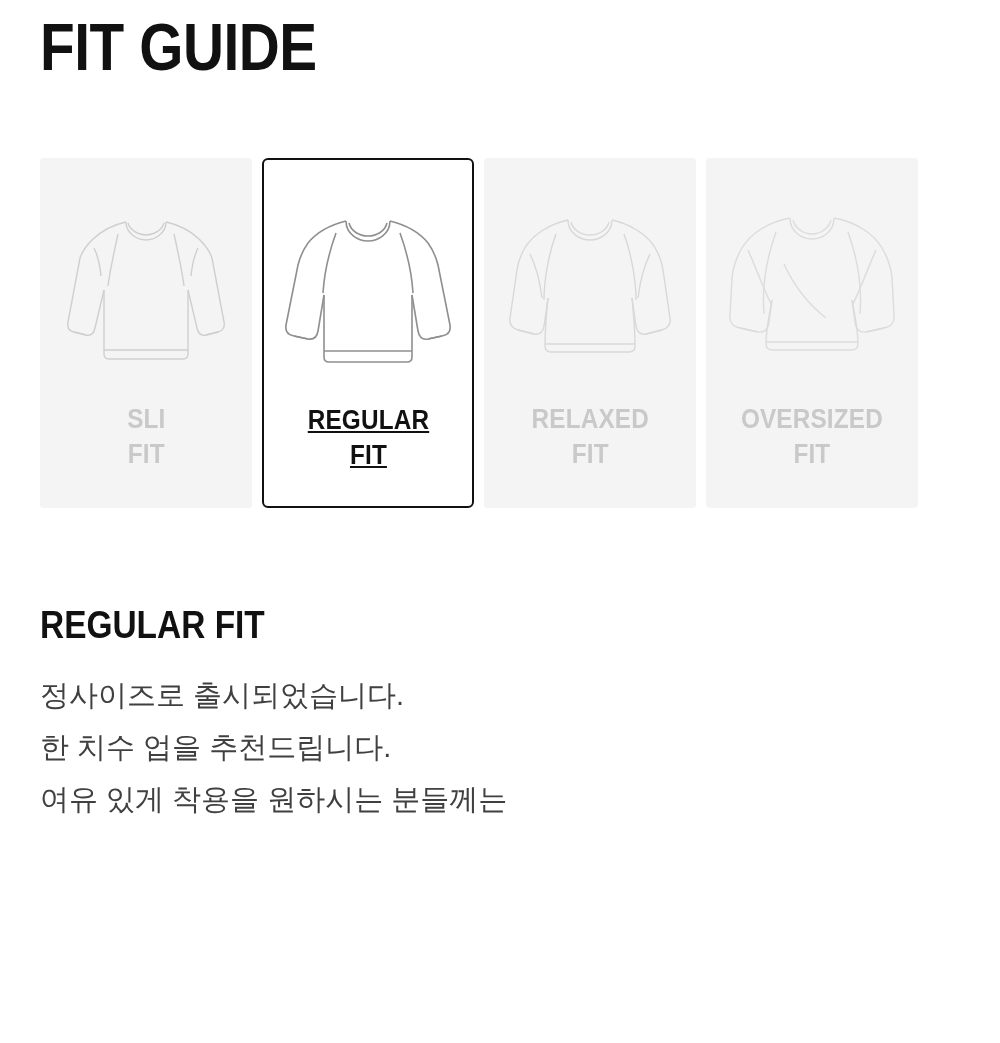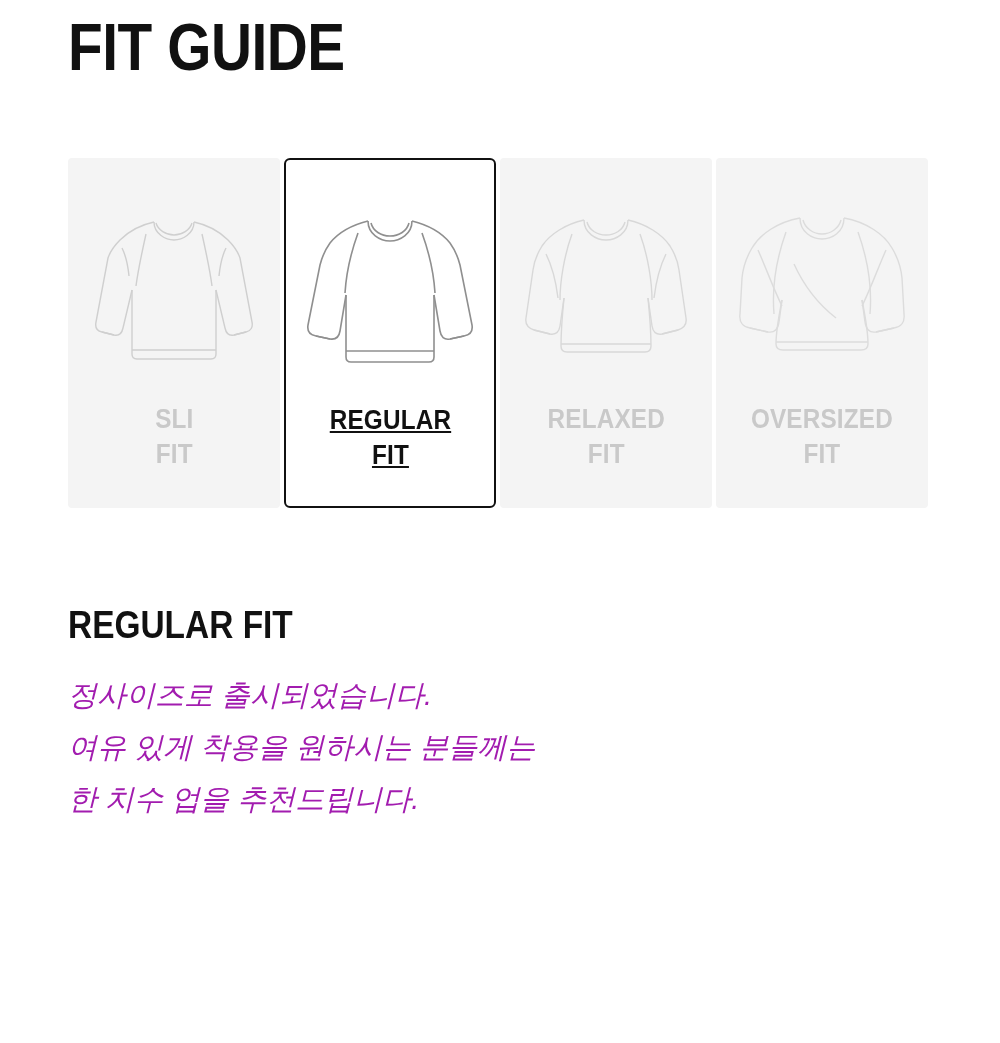--- a/index.html
+++ b/index.html
@@ -14,39 +14,39 @@
     color: #111111;
     position: relative;
     overflow: hidden;
   }
 
   .page {
     position: relative;
     width: 1000px;
     height: 1043px;
     box-sizing: border-box;
-    padding: 0 68px;
+    padding: 0 40px;
   }
 
   .page-title {
     font-family: "Liberation Sans Narrow", "Liberation Sans", sans-serif;
     font-size: 66px;
     font-weight: 700;
     letter-spacing: -0.5px;
     line-height: 1;
     color: #111111;
     margin: 0;
     padding-top: 14px;
     transform: scaleX(0.86);
     transform-origin: left center;
   }
 
   .fit-row {
     display: flex;
-    gap: 4px;
+    gap: 10px;
     margin-top: 78px;
   }
 
   .fit-card {
     width: 212px;
     height: 350px;
     box-sizing: border-box;
     background: #f4f4f4;
     border: 1px solid transparent;
     border-radius: 4px;
@@ -105,23 +105,22 @@
     letter-spacing: 0px;
     color: #111111;
     transform: scaleX(0.88);
     transform-origin: left center;
   }
 
   .desc {
     margin-top: 26px;
     font-size: 29px;
     line-height: 1.58;
-    color: #a21caf;
+    color: #404040;
     font-weight: 400;
-    font-style: italic;
   }
   .desc p {
     margin: 0 0 6px 0;
   }
 </style>
 </head>
 <body>
 
 <div class="page">
 
@@ -219,17 +218,17 @@
         <span class="l2">FIT</span>
       </div>
     </div>
 
   </div>
 
   <div class="section-title">REGULAR FIT</div>
 
   <div class="desc">
     <p>정사이즈로 출시되었습니다.</p>
+    <p>한 치수 업을 추천드립니다.</p>
     <p>여유 있게 착용을 원하시는 분들께는</p>
-    <p>한 치수 업을 추천드립니다.</p>
   </div>
 
 </div>
 
 </body></html>

